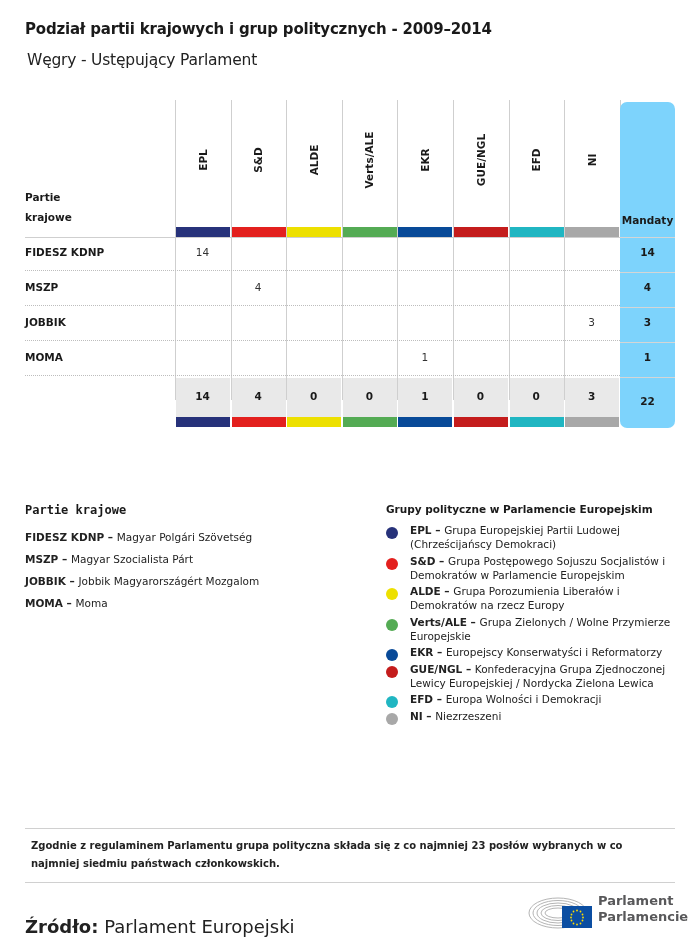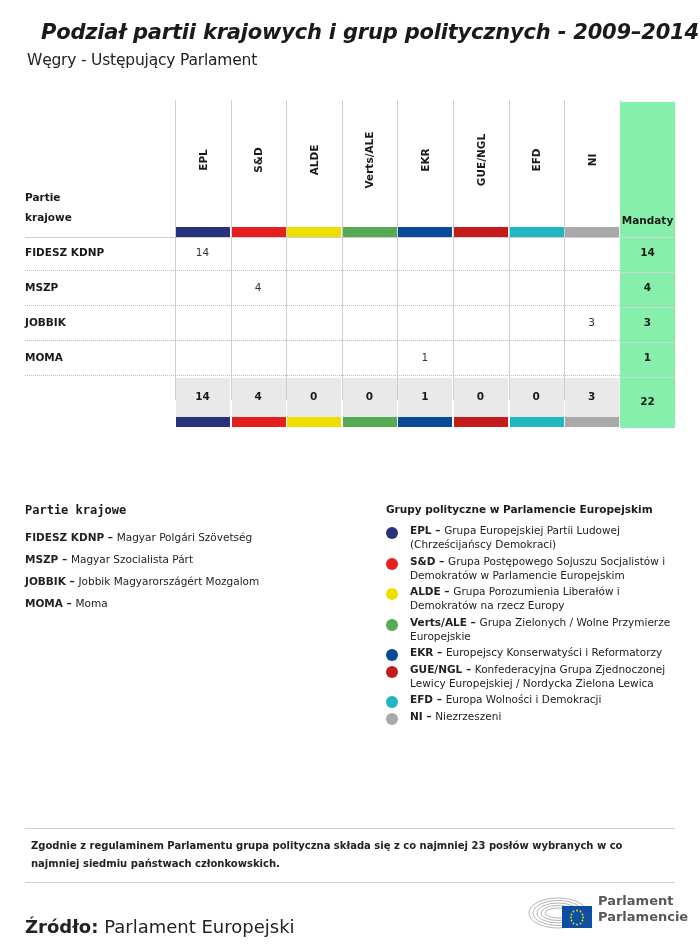--- a/index.html
+++ b/index.html
@@ -1,35 +1,35 @@
 <!DOCTYPE html>
 <html><head>
 <meta charset="utf-8">
 <style>
   * { box-sizing: border-box; margin: 0; padding: 0; }
   html, body { width: 700px; height: 950px; background: #ffffff; overflow: hidden; }
   body { font-family: "DejaVu Sans", sans-serif; color: #1a1a1a; position: relative; }
 
-  .title { position: absolute; left: 41px; top: 20px; font-size: 21px; font-weight: bold; letter-spacing: -0.2px; font-style: italic; }
+  .title { position: absolute; left: 25px; top: 20px; font-size: 15px; font-weight: bold; letter-spacing: -0.2px; }
   .subtitle { position: absolute; left: 27px; top: 51px; font-size: 15.5px; font-weight: normal; color: #222; letter-spacing: -0.2px; }
 
   
   .tbl { position: absolute; left: 0; top: 100px; width: 700px; height: 330px; }
   .rowlabel-head { position: absolute; left: 25px; top: 87px; font-size: 10.5px; font-weight: bold; line-height: 20px; }
   .col { position: absolute; top: 0; width: 55px; height: 330px; }
   .col .vline { position: absolute; left: 0; top: 0; width: 1px; height: 300px; background: #cfcfcf; }
   .col .hdr { position: absolute; left: 0; top: 0; width: 55px; height: 128px; }
   .col .hdr span { position: absolute; left: 50%; top: 60px; transform: translate(-50%, -50%) rotate(-90deg); font-size: 10.5px; font-weight: bold; white-space: nowrap; }
   .col .bar-top { position: absolute; left: 1px; top: 127px; width: 54px; height: 10px; }
   .col .bar-bot { position: absolute; left: 1px; top: 317px; width: 54px; height: 10px; }
   .col .tot-bg { position: absolute; left: 1px; top: 278px; width: 54px; height: 39px; background: #e9e9e9; }
   .cell { position: absolute; left: 0; width: 55px; text-align: center; font-size: 10.5px; color: #333; }
   .tot { position: absolute; left: 0; top: 290px; width: 55px; text-align: center; font-size: 10.5px; font-weight: bold; }
 
-  .mandaty-col { position: absolute; left: 620px; top: 2px; width: 55px; height: 326px; background: #86efac; }
+  .mandaty-col { position: absolute; left: 620px; top: 2px; width: 55px; height: 326px; background: #7dd3fc; border-radius: 7px; }
   .mandaty-head { position: absolute; left: 0; top: 112px; width: 55px; text-align: center; font-size: 10.5px; font-weight: bold; }
   .mandaty-val { position: absolute; left: 0; width: 55px; text-align: center; font-size: 10.5px; font-weight: bold; }
   .mandaty-sep { position: absolute; left: 0; width: 55px; height: 1px; background: #d5d5d5; }
 
   .hsolid { position: absolute; left: 25px; top: 137px; width: 595px; height: 1px; background: #cfcfcf; }
   .hdot { position: absolute; left: 25px; width: 595px; height: 0; border-top: 1px dotted #bdbdbd; }
   .prow { position: absolute; left: 25px; font-size: 10.5px; font-weight: bold; }
 
   
   .leg-left { position: absolute; left: 25px; top: 503px; }

